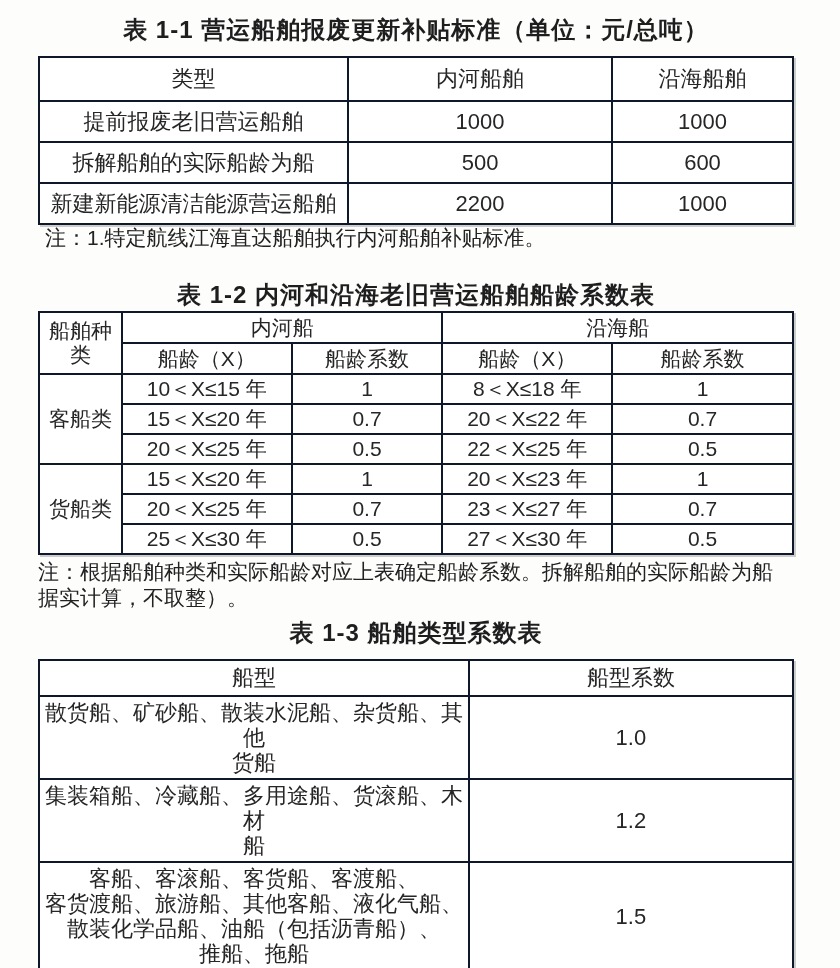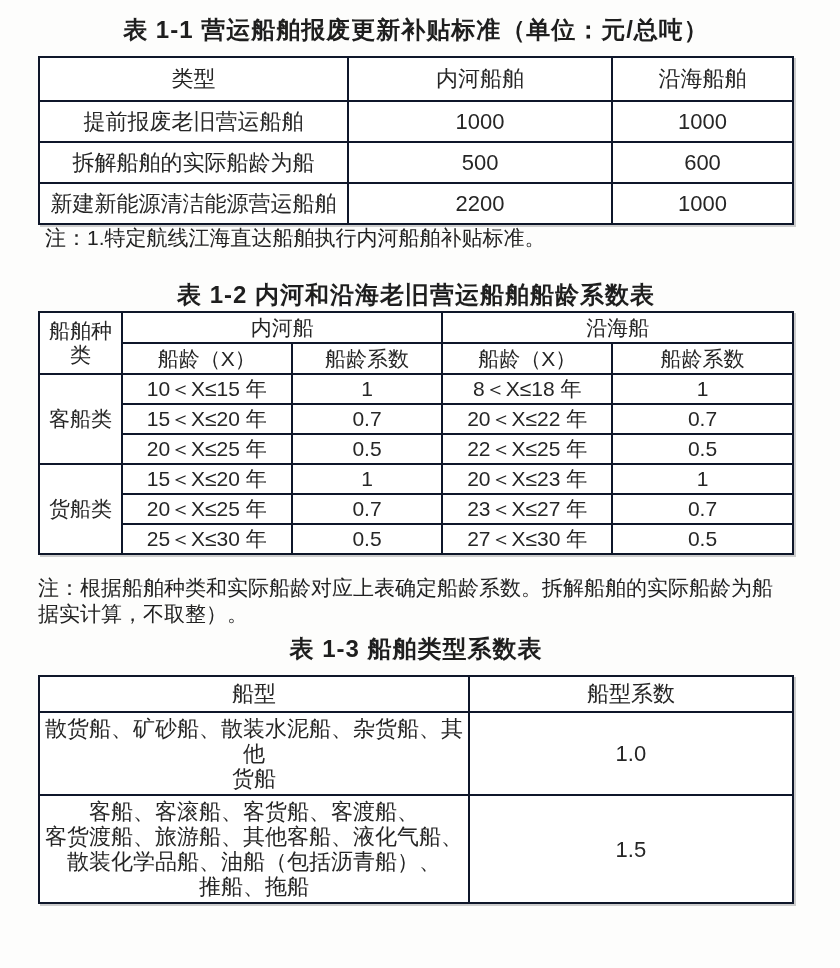--- a/index.html
+++ b/index.html
@@ -54,21 +54,21 @@
   .note1 .line2 { padding-left: 50px; }
 
   
   .t2 { margin-top: 0; font-size: 21px; }
   .t2 .hrow1 th { height: 29px; }
   .t2 .hrow2 th { height: 29px; }
   .t2 tbody td { height: 26px; border-radius: 9px; }
   .t2 .cat-cell { line-height: 24px; }
 
   .note2 {
-    margin-top: 20px;
+    margin-top: 4px;
     font-size: 21px;
     line-height: 26px;
     color: #222;
     white-space: pre-line;
   }
 
   
   .t3 { margin-top: 8px; font-size: 22px; }
   .t3 thead th { height: 34px; }
   .t3 tbody td { line-height: 25px; padding-top: 3px; padding-bottom: 3px; margin-left: 44px; }
@@ -198,20 +198,25 @@
         <th>船型系数</th>
       </tr>
     </thead>
     <tbody>
       <tr>
         <td class="types-cell">散货船、矿砂船、散装水泥船、杂货船、其他
 货船</td>
         <td>1.0</td>
       </tr>
       <tr>
+        <td class="types-cell">集装箱船、冷藏船、多用途船、货滚船、木材
+船</td>
+        <td>1.2</td>
+      </tr>
+      <tr>
         <td class="types-cell">客船、客滚船、客货船、客渡船、
 客货渡船、旅游船、其他客船、液化气船、
 散装化学品船、油船（包括沥青船）、
 推船、拖船</td>
         <td>1.5</td>
       </tr>
     </tbody>
   </table>
 
 </div>

